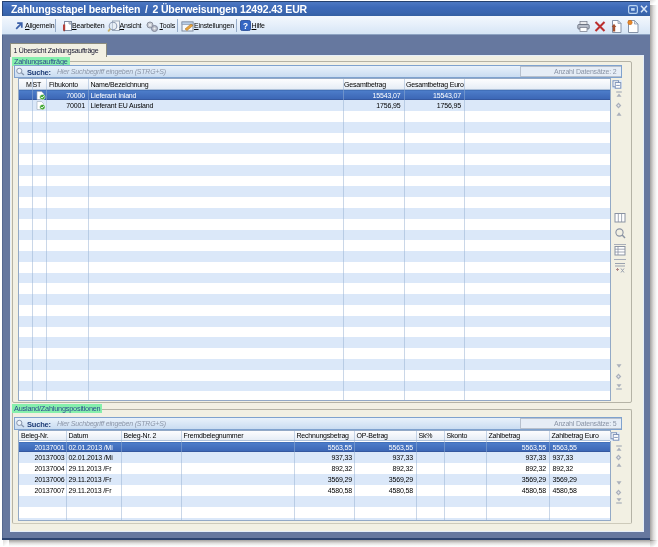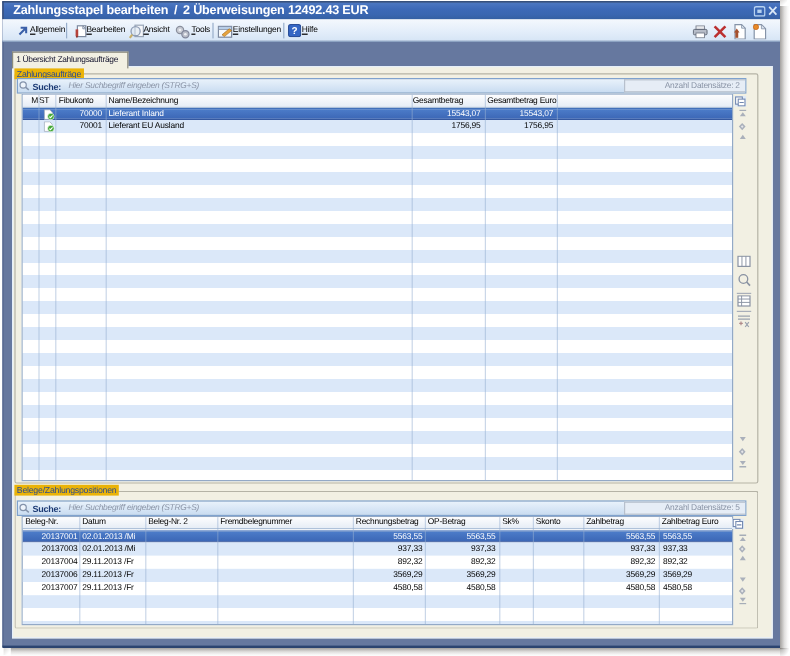--- a/index.html
+++ b/index.html
@@ -5,21 +5,21 @@
 html,body { width:658px; height:547px; background:#fff; overflow:hidden; position:relative; }
 .a { position:absolute; }
 .th { position:absolute; top:1.2px; font-size:7px; color:#000; letter-spacing:-0.2px; white-space:nowrap; }
 .row { position:absolute; font-size:7px; letter-spacing:-0.15px; }
 .cell { position:absolute; top:1.8px; white-space:nowrap; }
 .num { text-align:right; }
 .sel { background:linear-gradient(#4c7cc9,#3c67b6); border-top:1px solid #4170ba; border-bottom:1px solid #35589f; color:#fff; }
 .lt { background:#dbe8f9; color:#000; }
 .colsep { position:absolute; width:1px; background:rgba(150,175,210,0.50); }
 .tbtxt { position:absolute; top:21.5px; font-size:7px; letter-spacing:-0.15px; color:#000; white-space:nowrap; }
-.grplabel { position:absolute; font-size:7.3px; color:#2c4c8e; background:#eab308; padding:0 2px; letter-spacing:-0.2px; white-space:nowrap; }
+.grplabel { position:absolute; font-size:7.3px; color:#2c4c8e; background:#86efac; padding:0 2px; letter-spacing:-0.2px; white-space:nowrap; }
 .suchetxt { position:absolute; font-size:7.5px; font-weight:bold; color:#1c3a74; letter-spacing:-0.2px; }
 .placeholder { position:absolute; font-size:7px; font-style:italic; color:#8c96a8; letter-spacing:-0.2px; white-space:nowrap; }
 </style></head><body>
 <div class="a" style="left:1.5px;top:1.3px;width:648px;height:538.2px;background:#66789f;border-left:1px solid #55688f"></div>
 <div class="a" style="left:2px;top:538px;width:647.5px;height:1.8px;background:#2c4470"></div>
 <div class="a" style="left:650px;top:5px;width:8px;height:536px;background:linear-gradient(to right,rgba(108,104,100,0.62),rgba(150,146,142,0.30) 45%,rgba(200,198,195,0.12) 80%,rgba(255,255,255,0))"></div>
 <div class="a" style="left:9px;top:540px;width:641px;height:7px;background:linear-gradient(to bottom,rgba(108,104,100,0.62),rgba(150,146,142,0.30) 45%,rgba(200,198,195,0.12) 80%,rgba(255,255,255,0))"></div>
 <div class="a" style="left:650px;top:540px;width:8px;height:7px;background:radial-gradient(circle at 0 0,rgba(108,104,100,0.55),rgba(255,255,255,0) 75%)"></div>
 <div class="a" style="left:650px;top:0px;width:6px;height:5px;background:linear-gradient(135deg,rgba(160,156,152,0.4),rgba(255,255,255,0) 70%)"></div>
 <div class="a" style="left:3px;top:540px;width:6px;height:6px;background:linear-gradient(135deg,rgba(160,156,152,0.4),rgba(255,255,255,0) 70%)"></div>
@@ -179,21 +179,21 @@
   </svg>
 <svg class="a" style="left:615.0px;top:373.0px" width="7" height="7" viewBox="0 0 7 7">
     <path d="M3.5 .4 L6.3 3.5 L3.5 6.6 L.7 3.5 z" fill="#aab0bb"></path>
     <path d="M3.5 2.3 L4.6 3.5 L3.5 4.7 L2.4 3.5 z" fill="#e6e6ea"></path>
   </svg>
 <svg class="a" style="left:614.5px;top:382.5px" width="8" height="7" viewBox="0 0 8 7">
     <path d="M4 4.4 L6.5 1.2 H1.5 z" fill="#aab0bb"></path>
     <path d="M1.2 6 h5.6" stroke="#a6adb8" stroke-width="1.2"></path>
   </svg>
 <div class="a" style="left:11.5px;top:408.5px;width:620.5px;height:115.5px;border:1px solid #b5b3a6;border-bottom-color:#cdcaba;border-radius:2px"></div>
-<div class="grplabel" style="left:12px;top:404px">Belege/Zahlungspositionen</div>
+<div class="grplabel" style="left:12px;top:404px">Ausland/Zahlungspositionen</div>
 <div class="a" style="left:13.5px;top:417px;width:608px;height:13.2px;border:1px solid #7fa2ce;background:linear-gradient(#e9f2fb,#c9dcf1)"></div>
 <svg class="a" style="left:14.5px;top:418.5px" width="11" height="10" viewBox="0 0 11 10">
     <circle cx="4.3" cy="3.9" r="2.6" fill="#eef4fb" stroke="#8493ab" stroke-width="1"></circle>
     <path d="M6.4 5.8 L9 7.9" stroke="#8493ab" stroke-width="1.3"></path>
   </svg>
 <span class="suchetxt" style="left:27px;top:420px">Suche:</span>
 <span class="placeholder" style="left:57px;top:420px">Hier Suchbegriff eingeben (STRG+S)</span>
 <div class="a" style="left:520px;top:418px;width:100.5px;height:11.2px;background:#e6edf6;border:1px solid #b7c0cd;border-right:none;color:#8a94a6;font-size:7px;line-height:10px;text-align:right;padding-right:4px;letter-spacing:-0.2px">Anzahl Datensätze: 5</div>
 <div class="a" style="left:18px;top:430px;width:593px;height:91px;background:#fff;border:1px solid #93a9c6"></div>
 <div class="a" style="left:19px;top:431px;width:591px;height:10.4px;background:linear-gradient(#fdfdfe,#e6edf6);border-bottom:1px solid #afc2da"></div>

